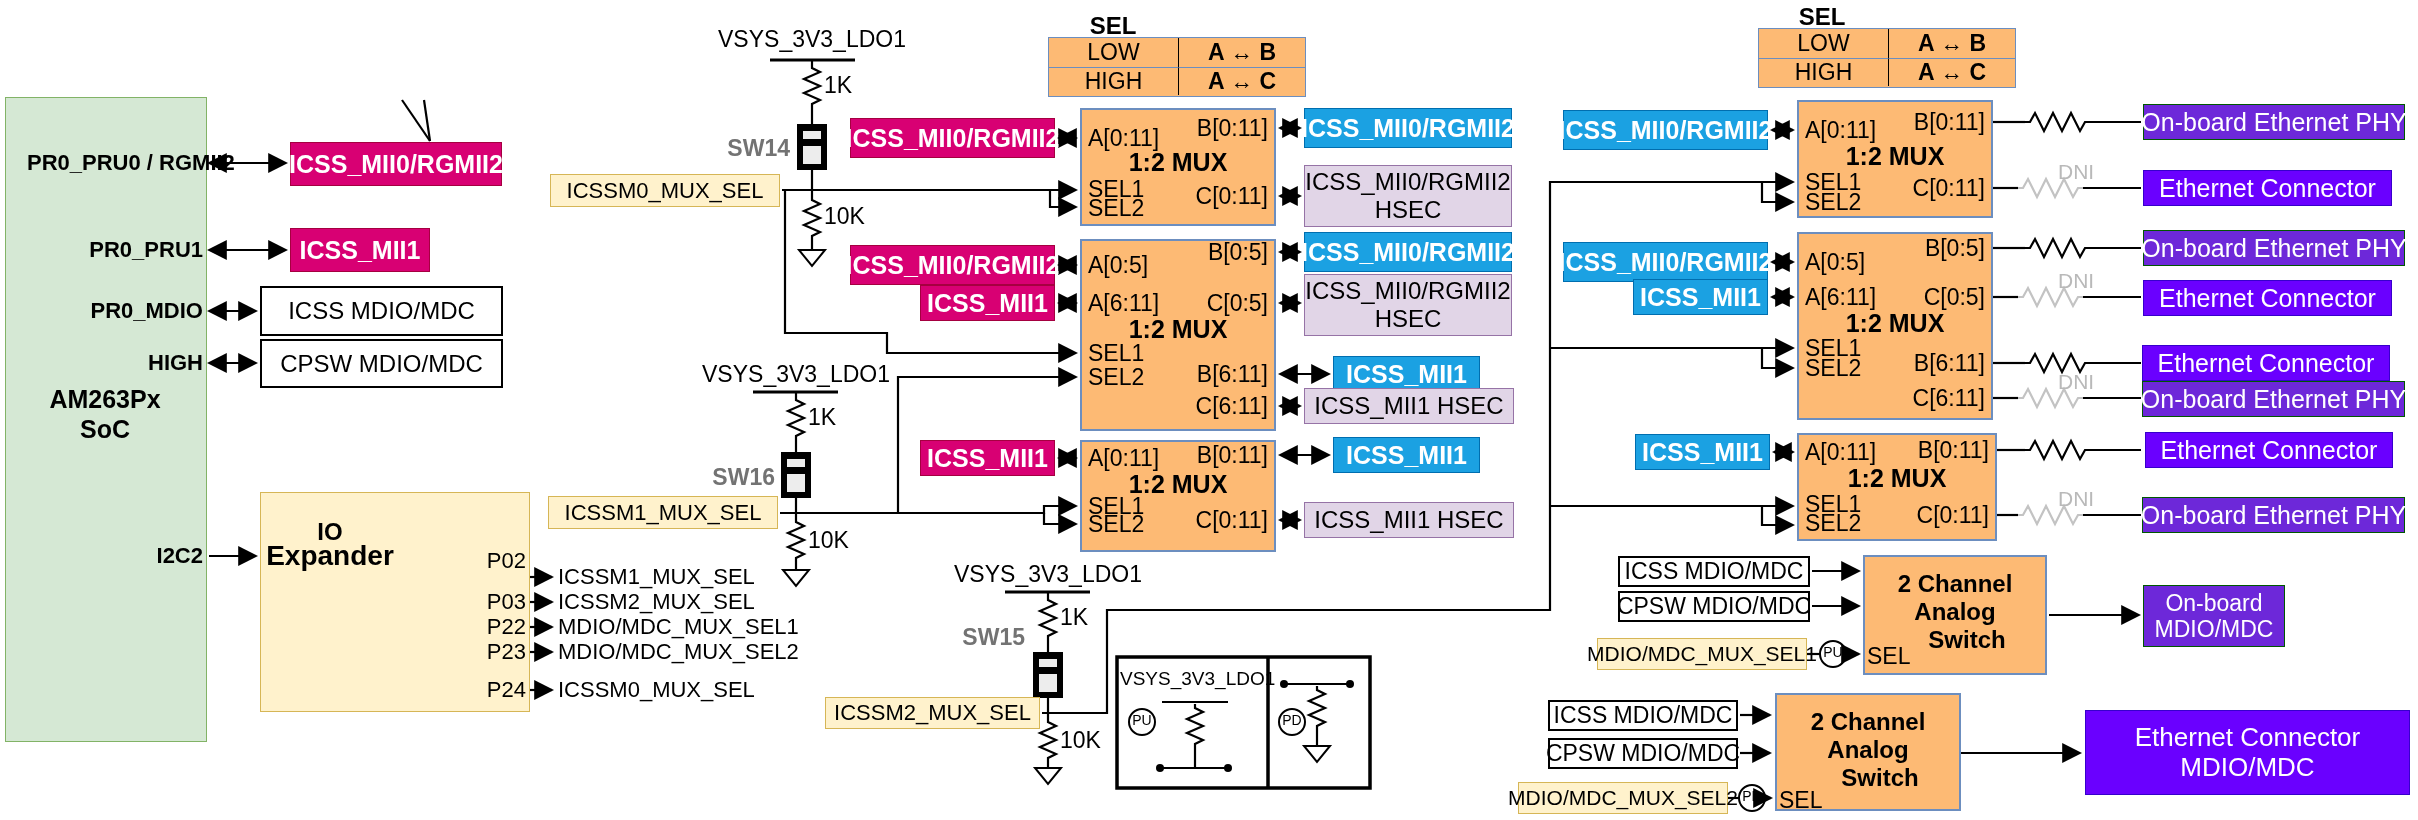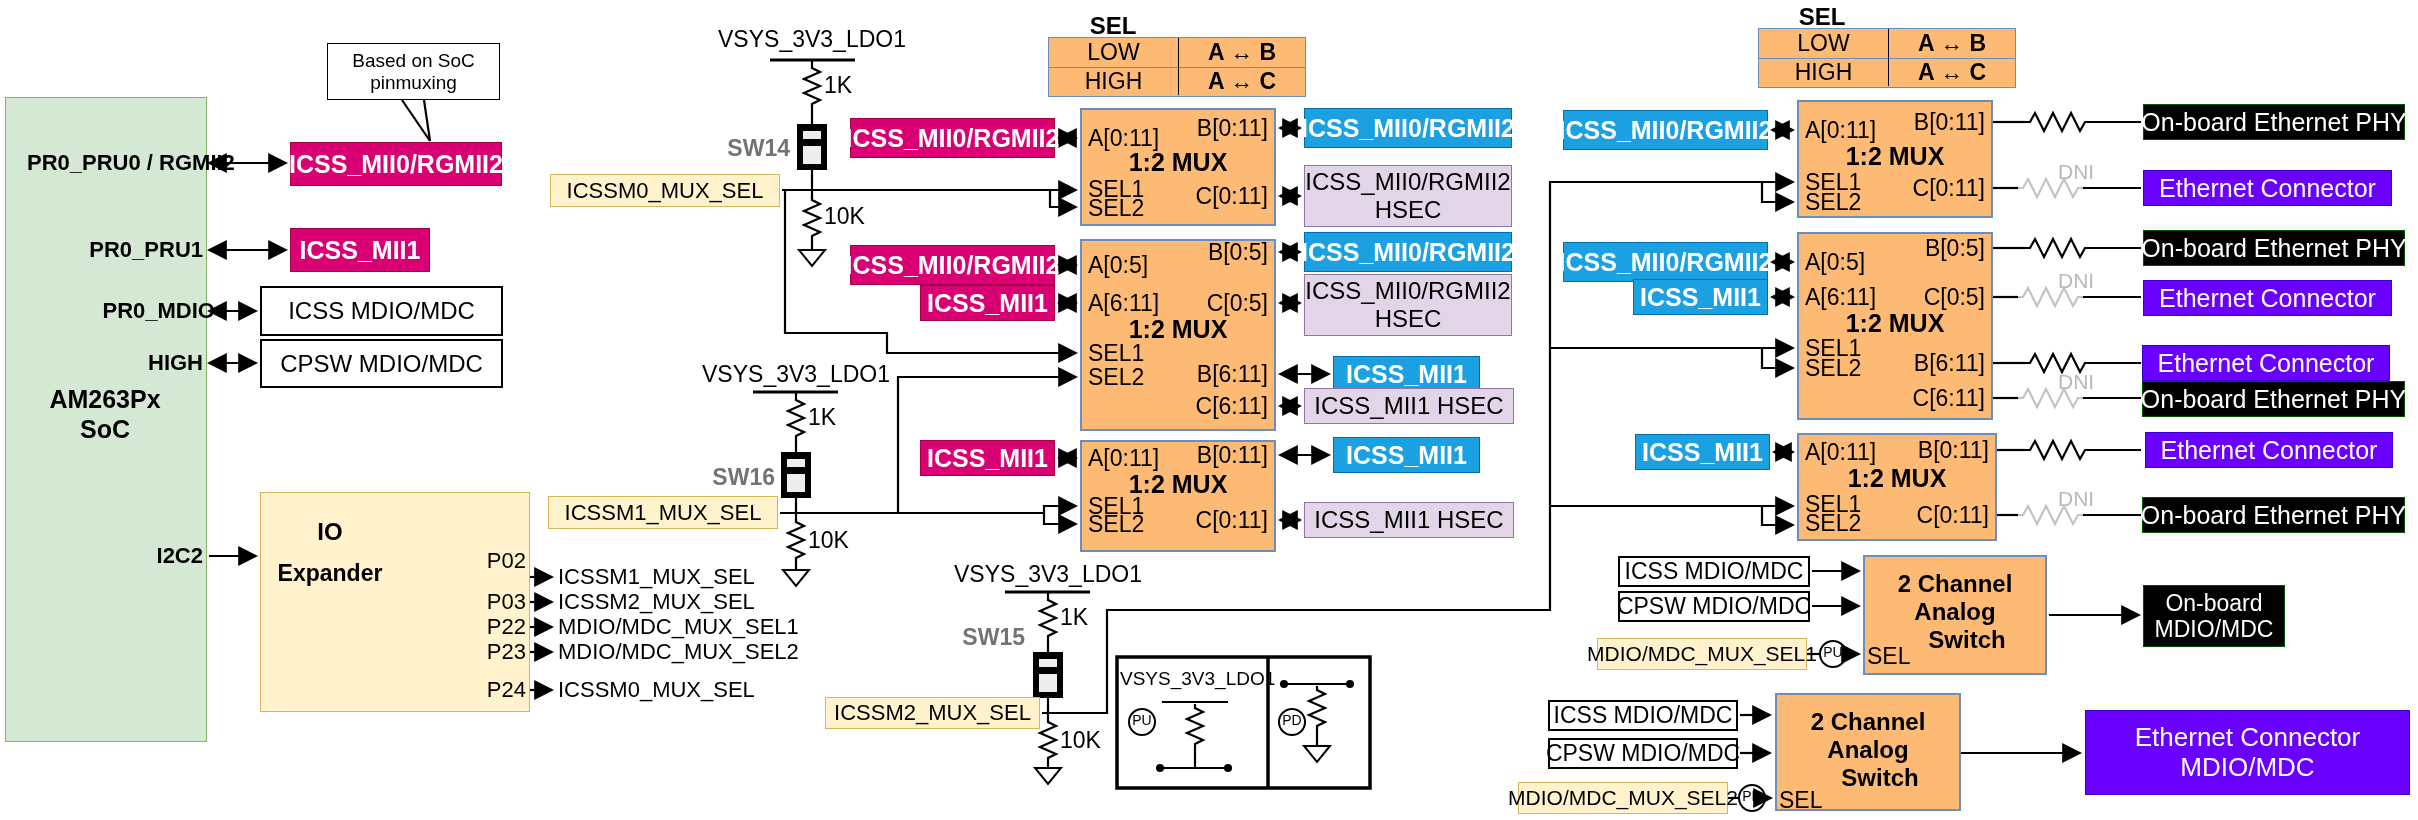--- a/index.html
+++ b/index.html
@@ -14,21 +14,21 @@
   .bx{position:absolute;box-sizing:border-box;display:flex;align-items:center;justify-content:center;
       text-align:center;white-space:nowrap;font-size:24px;line-height:1.15;
       font-family:"Liberation Sans",sans-serif;}
   .col{flex-direction:column;}
   .mg{background:#d80073;border:1px solid #a50040;color:#fff;font-weight:bold;font-size:25px;}
   .cyn{background:#1ba1e2;border:1px solid #006eaf;color:#fff;font-weight:bold;font-size:25px;}
   .lp{background:#e1d5e7;border:1px solid #9673a6;color:#000;font-size:24px;}
   .lb{background:#fdba74;border:2px solid #6c8ebf;}
   .yl{background:#fff2cc;border:1px solid #d6b656;font-size:22px;}
   .wh{background:#fff;border:2px solid #000;}
-  .gn{background:#000000;border:1px solid #005700;color:#fff;font-size:25px;}
+  .gn{background:#6d28d9;border:1px solid #005700;color:#fff;font-size:25px;}
   .vp{background:#6a00ff;border:1px solid #3700cc;color:#fff;font-size:25px;}
   .socbx{background:#d5e8d4;border:1px solid #82b366;}
   .blue{color:#737373;}
   .gray{color:#b9b9b9;}
   svg{position:absolute;left:0;top:0;}
   .w{stroke:#000;stroke-width:2.2;fill:none;}
   .w3{stroke:#000;stroke-width:3;fill:none;}
   .wg{stroke:#c3c3c3;stroke-width:2.2;fill:none;}
 </style>
 </head>
@@ -206,39 +206,35 @@
     <path class="w" d="M1317 686 v4 l8 4 l-16 7 l16 7 l-16 7 l16 7 l-8 4 v4"></path>
     <line class="w" x1="1317" y1="730" x2="1317" y2="746"></line>
     <path d="M1304 746 h26 l-13 16 z" fill="#fff" stroke="#000" stroke-width="2"></path>
     <circle cx="1292" cy="722" r="13" fill="#fff" stroke="#000" stroke-width="2"></circle>
   </g>
 </svg>
 
 <div class="ab socbx" style="left:5px;top:97px;width:202px;height:645px;"></div>
 <div class="t tr b" style="left:0px;top:150px;width:203px;font-size:22px;padding-left:27px;">PR0_PRU0 / RGMII2</div>
 <div class="t tr b" style="left:0px;top:237px;width:203px;font-size:22px;">PR0_PRU1</div>
-<div class="t tr b" style="left:0px;top:298px;width:203px;font-size:22px;padding-left:12px;">PR0_MDIO</div>
+<div class="t tr b" style="left:0px;top:298px;width:203px;font-size:22px;">PR0_MDIO</div>
 <div class="t tr b" style="left:0px;top:350px;width:203px;font-size:22px;">HIGH</div>
 <div class="t tr b" style="left:0px;top:543px;width:203px;font-size:22px;">I2C2</div>
 <div class="t tc b" style="left:20px;top:385px;width:170px;font-size:25px;">AM263Px</div>
 <div class="t tc b" style="left:20px;top:415px;width:170px;font-size:25px;">SoC</div>
 
-<div class="bx wh col" style="left:327px;top:43px;width:173px;height:57px;font-size:19px;border-width:1.5px;">
-  <span>Based on SoC</span>
-  <span>pinmuxing</span>
-</div>
 
 <div class="bx mg" style="left:290px;top:142px;width:212px;height:44px;">ICSS_MII0/RGMII2</div>
 <div class="bx mg" style="left:290px;top:228px;width:140px;height:44px;">ICSS_MII1</div>
 <div class="bx wh" style="left:260px;top:286px;width:243px;height:50px;">ICSS MDIO/MDC</div>
 <div class="bx wh" style="left:260px;top:339px;width:243px;height:49px;">CPSW MDIO/MDC</div>
 
 <div class="ab yl" style="left:260px;top:492px;width:270px;height:220px;"></div>
 <div class="t tc b" style="left:240px;top:518px;width:180px;font-size:24px;">IO</div>
-<div class="t tc b" style="left:240px;top:560px;width:180px;font-size:23px;">Expander</div>
+<div class="t tc b" style="left:240px;top:540px;width:180px;font-size:28px;">Expander</div>
 <div class="t tr" style="left:420px;top:548px;width:106px;font-size:22px;">P02</div>
 <div class="t tr" style="left:420px;top:589px;width:106px;font-size:22px;">P03</div>
 <div class="t tr" style="left:420px;top:614px;width:106px;font-size:22px;">P22</div>
 <div class="t tr" style="left:420px;top:639px;width:106px;font-size:22px;">P23</div>
 <div class="t tr" style="left:420px;top:677px;width:106px;font-size:22px;">P24</div>
 <div class="t" style="left:558px;top:564px;font-size:22px;">ICSSM1_MUX_SEL</div>
 <div class="t" style="left:558px;top:589px;font-size:22px;">ICSSM2_MUX_SEL</div>
 <div class="t" style="left:558px;top:614px;font-size:22px;">MDIO/MDC_MUX_SEL1</div>
 <div class="t" style="left:558px;top:639px;font-size:22px;">MDIO/MDC_MUX_SEL2</div>
 <div class="t" style="left:558px;top:677px;font-size:22px;">ICSSM0_MUX_SEL</div>

